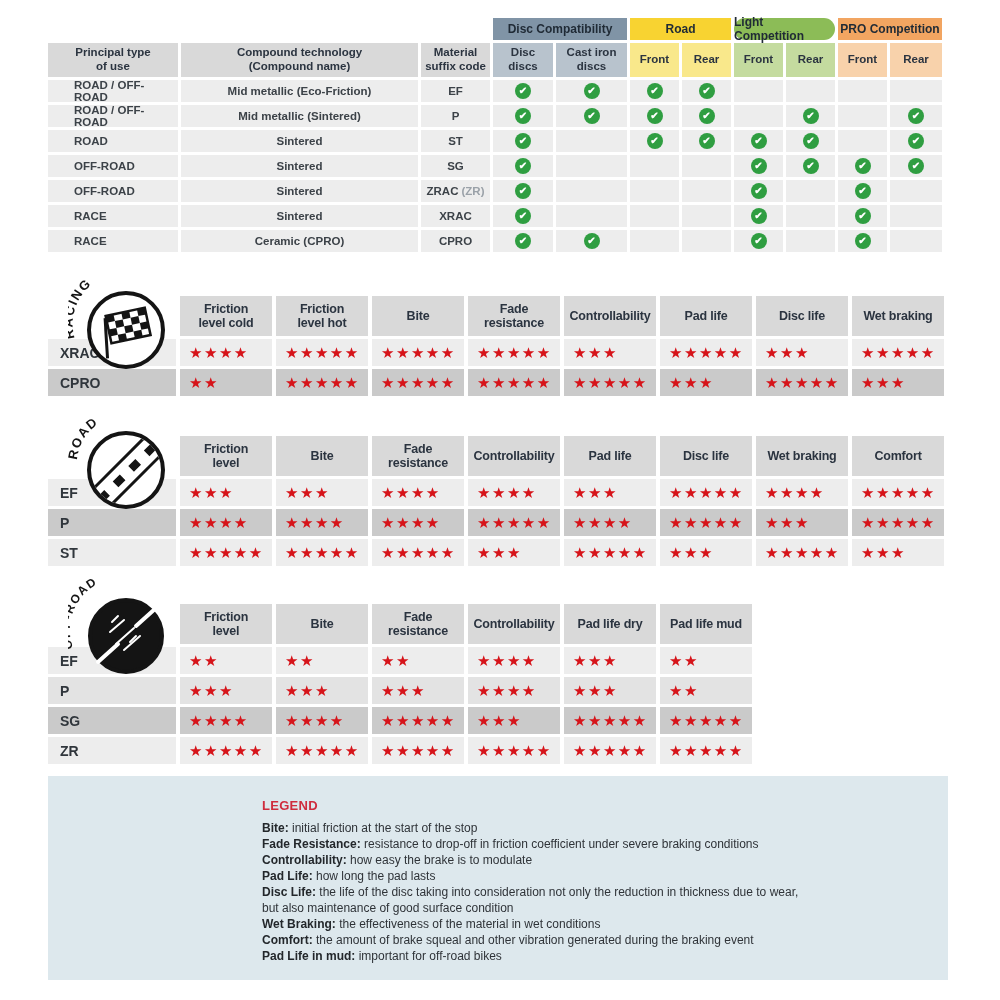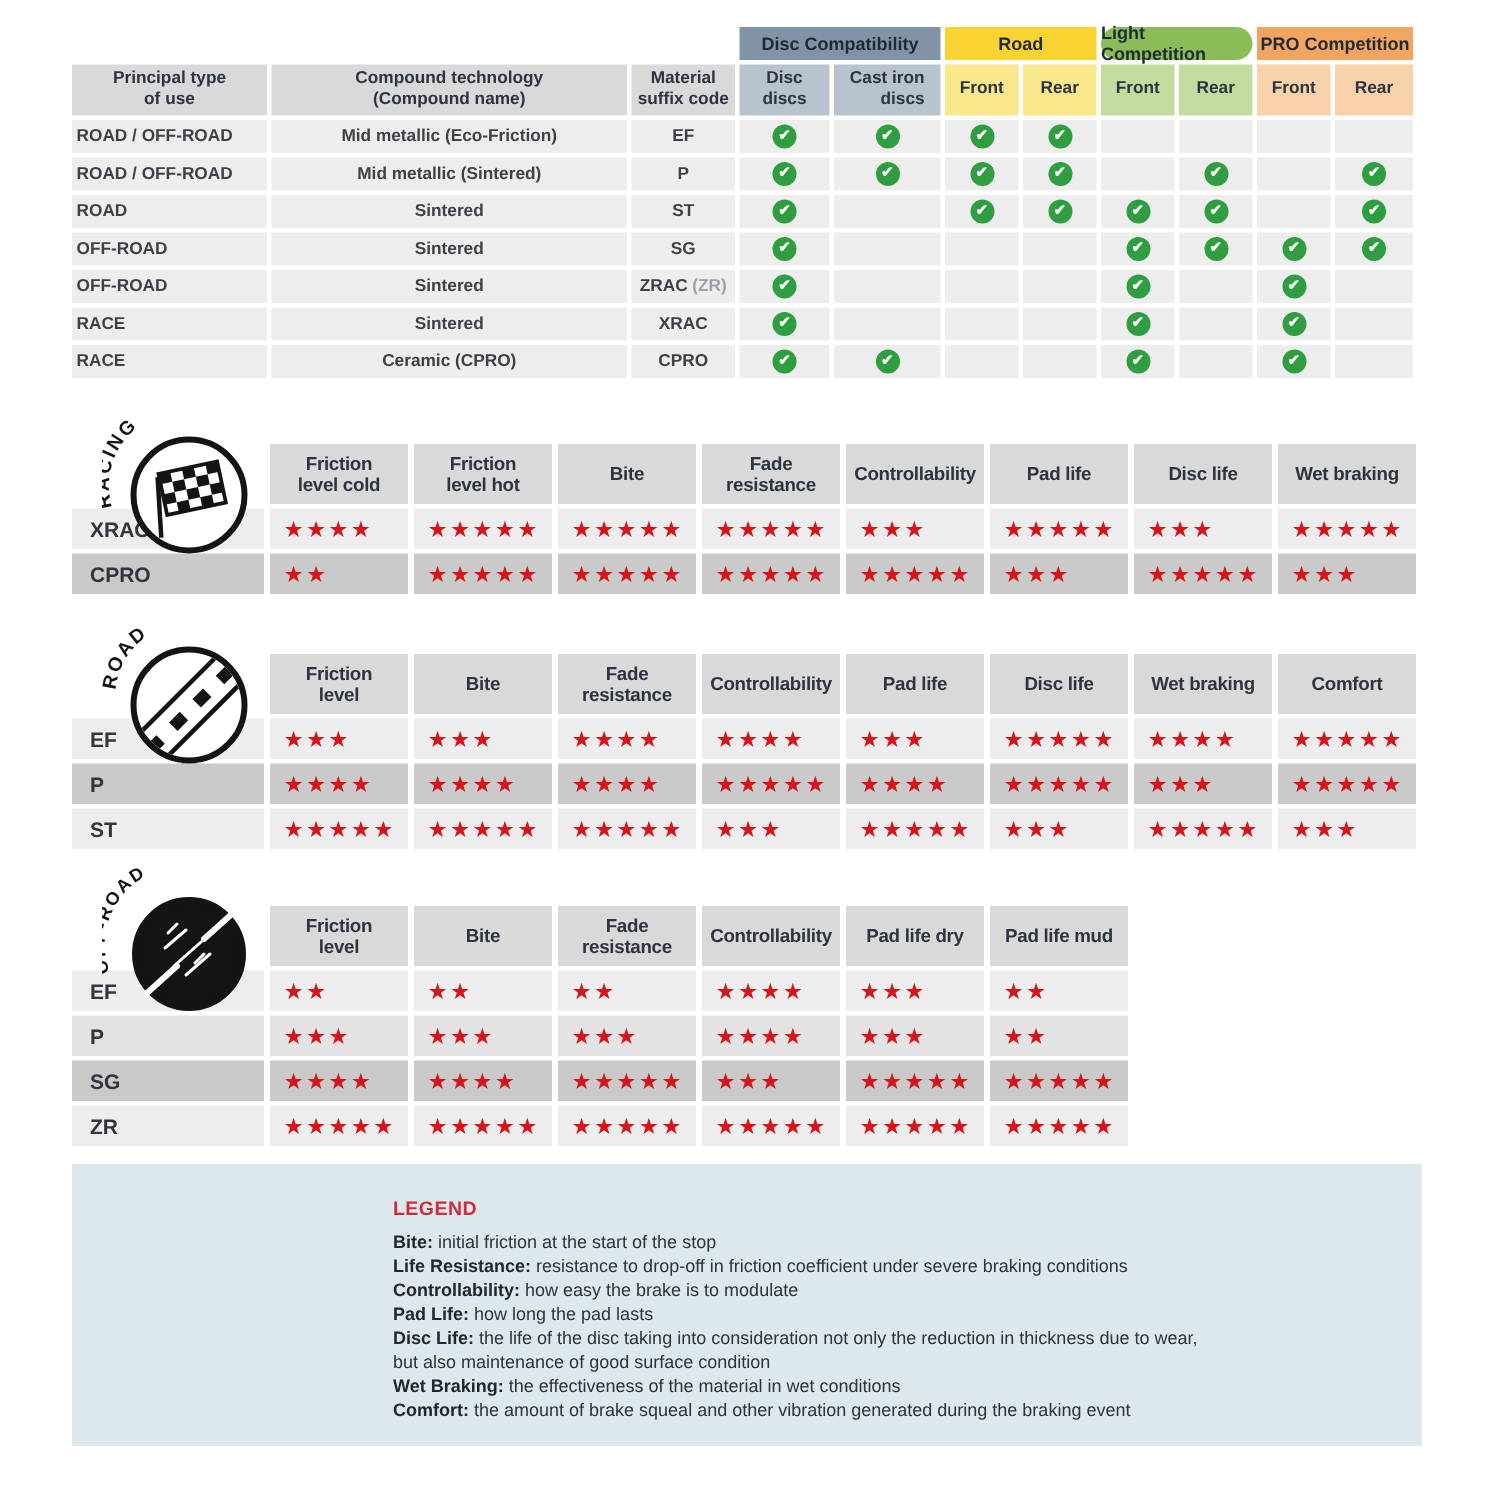--- a/index.html
+++ b/index.html
@@ -5,21 +5,21 @@
   html,body{margin:0;padding:0;background:#fff;font-family:"Liberation Sans",sans-serif;color:#30363c;}
   .page{position:relative;width:1000px;height:1000px;box-sizing:border-box;padding:18px 0 0 48px;overflow:hidden;}
 
   
   .top-grid{display:grid;grid-template-columns:130px 237px 69px 60px 71px 49px 49px 49px 49px 49px 52px;column-gap:3px;row-gap:3px;width:897px;}
   .tg-spacer{grid-column:1/4;}
   .group-hdr{grid-column:span 2;height:22px;display:flex;align-items:center;justify-content:center;font-weight:bold;font-size:12px;color:#1f2a35;}
   .col-hdr{height:34px;display:flex;align-items:center;justify-content:center;text-align:center;font-weight:bold;font-size:11.5px;line-height:1.2;white-space:pre-line;background:var(--header-gray,#d9d9d9);color:#2b3440;}
   .cell{height:22px;display:flex;align-items:center;background:var(--cell-gray,#ededed);font-size:11.5px;font-weight:bold;color:#3c4248;}
   .cell.center{justify-content:center;}
-  .use-cell{padding-left:3px;box-sizing:border-box;}
+  .use-cell{padding-left:26px;box-sizing:border-box;}
   .code-suffix{color:#9aa1a8;margin-left:3px;font-weight:bold;}
   .check{width:16px;height:16px;border-radius:50%;background:var(--check-green,#2f9e41);color:#fff;font-size:10px;display:flex;align-items:center;justify-content:center;line-height:1;}
 
   
   .rating-section{position:relative;}
   .rs-racing{margin-top:16px;padding-top:28px;}
   .rs-road{margin-top:12px;padding-top:28px;}
   .rs-offroad{margin-top:8px;padding-top:30px;}
   .rs-grid{display:grid;column-gap:4px;row-gap:3px;}
   .rt-corner{background:transparent;}
@@ -51,21 +51,21 @@
         <div class="group-hdr" style="background: rgb(140, 188, 87); border-radius: 11px;">Light Competition</div>
         <div class="group-hdr" style="background: rgb(242, 165, 97);">PRO Competition</div>
         <div class="col-hdr">Principal type
 of use</div>
         <div class="col-hdr">Compound technology
 (Compound name)</div>
         <div class="col-hdr">Material
 suffix code</div>
         <div class="col-hdr" style="background: rgb(184, 195, 205);">Disc
 discs</div>
-        <div class="col-hdr" style="background: rgb(184, 195, 205); text-align: right;">Cast iron
+        <div class="col-hdr" style="background: rgb(184, 195, 205);">Cast iron
 discs</div>
         <div class="col-hdr" style="background: rgb(249, 232, 139);">Front</div>
         <div class="col-hdr" style="background: rgb(249, 232, 139);">Rear</div>
         <div class="col-hdr" style="background: rgb(196, 219, 159);">Front</div>
         <div class="col-hdr" style="background: rgb(196, 219, 159);">Rear</div>
         <div class="col-hdr" style="background: rgb(248, 210, 171);">Front</div>
         <div class="col-hdr" style="background: rgb(248, 210, 171);">Rear</div>
         <div class="cell use-cell">ROAD / OFF-ROAD</div>
         <div class="cell center">Mid metallic (Eco-Friction)</div>
         <div class="cell center">EF</div>
@@ -507,23 +507,24 @@
         <div class="rt-stars shade-light">
           <span>★★★★★</span>
         </div>
       </div>
   </section>
 
   <section class="legend">
     <div class="legend-title">LEGEND</div>
     <div>
         <div class="legend-line"><b>Bite:</b> initial friction at the start of the stop</div>
-        <div class="legend-line"><b>Life Resistance:</b> resistance to drop-off in friction coefficient under severe braking conditions</div>
+        <div class="legend-line"><b>Fade Resistance:</b> resistance to drop-off in friction coefficient under severe braking conditions</div>
         <div class="legend-line"><b>Controllability:</b> how easy the brake is to modulate</div>
         <div class="legend-line"><b>Pad Life:</b> how long the pad lasts</div>
         <div class="legend-line"><b>Disc Life:</b> the life of the disc taking into consideration not only the reduction in thickness due to wear,</div>
         <div class="legend-line">but also maintenance of good surface condition</div>
         <div class="legend-line"><b>Wet Braking:</b> the effectiveness of the material in wet conditions</div>
         <div class="legend-line"><b>Comfort:</b> the amount of brake squeal and other vibration generated during the braking event</div>
+        <div class="legend-line"><b>Pad Life in mud:</b> important for off-road bikes</div>
       </div>
   </section>
 
 </div>
 
 </body></html>

